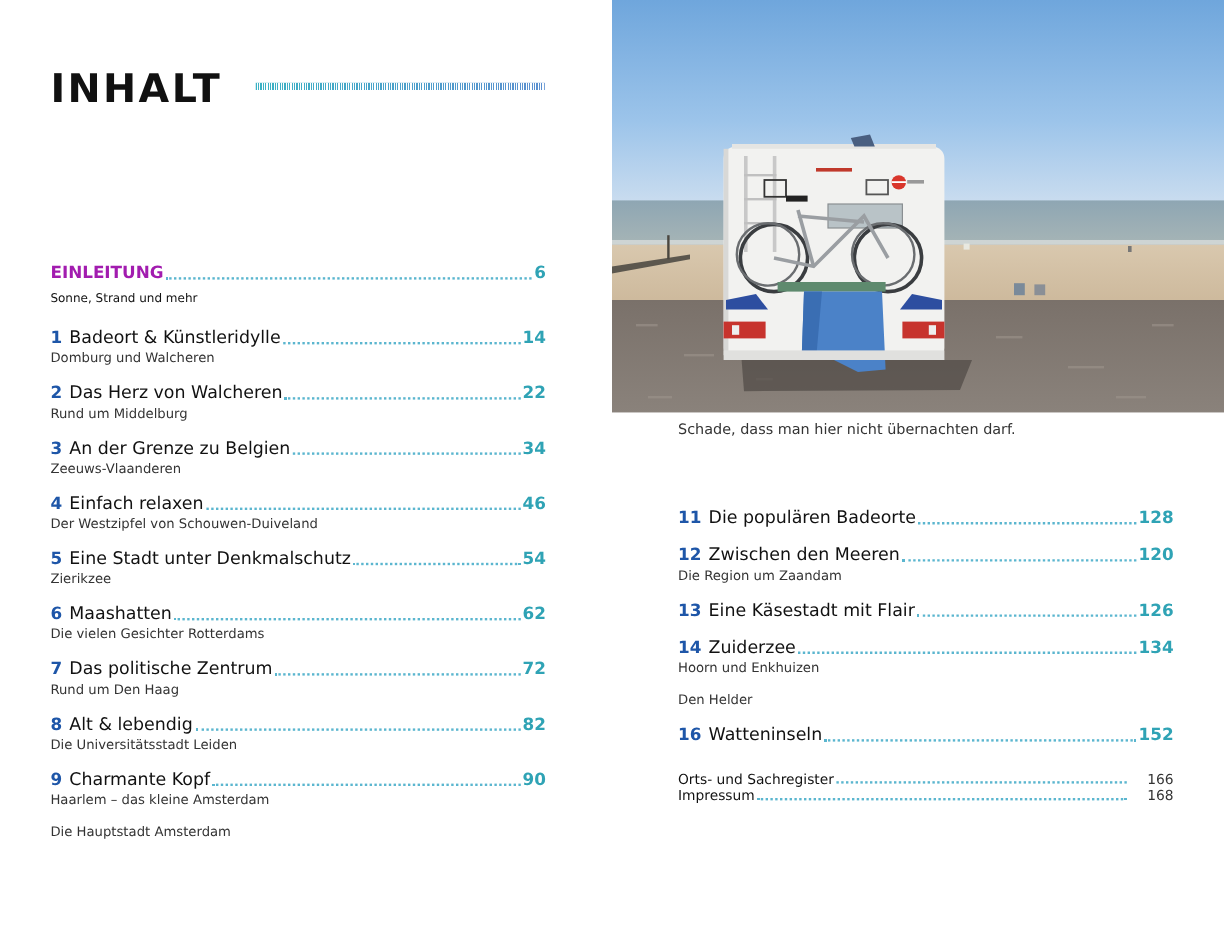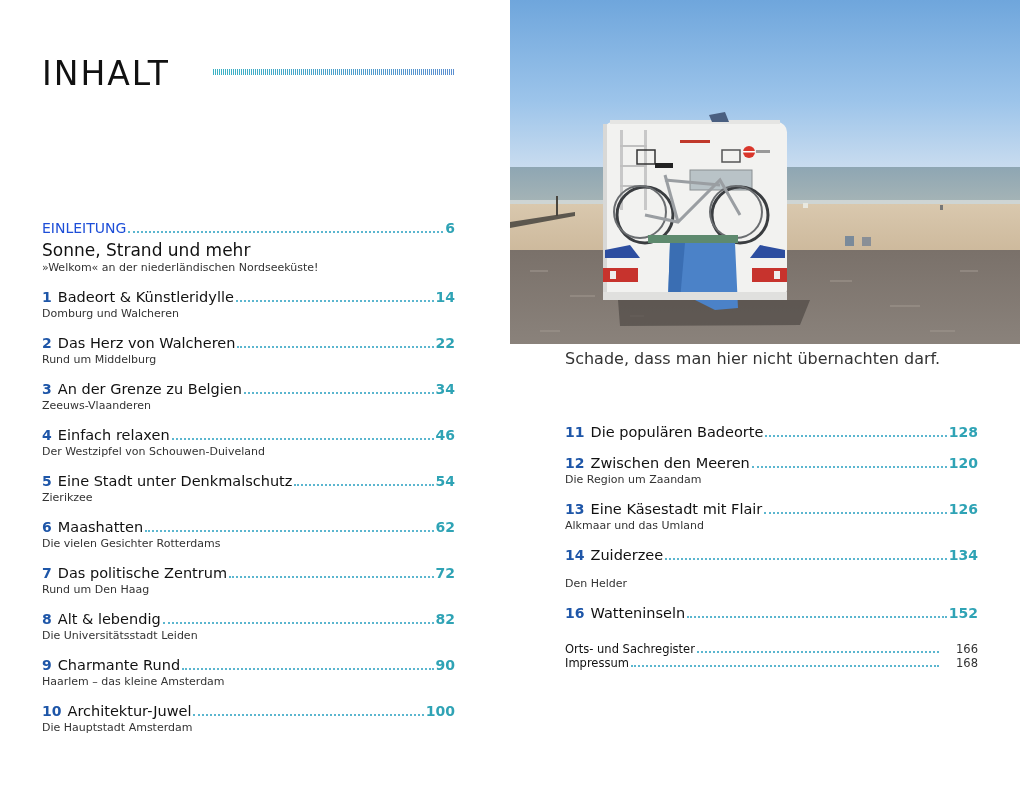--- a/index.html
+++ b/index.html
@@ -1,21 +1,21 @@
 <!DOCTYPE html>
 <html><head>
 <meta charset="utf-8">
 <style>
   * { box-sizing: border-box; margin: 0; padding: 0; }
   html, body { width: 1020px; height: 785px; background: #ffffff; overflow: hidden; }
   body { position: relative; font-family: "DejaVu Sans", "Liberation Sans", sans-serif; color: #111; }
 
   .page-title {
     position: absolute; left: 42px; top: 54px;
-    font-family: "DejaVu Sans", sans-serif; font-weight: normal;
+    font-family: "DejaVu Sans", sans-serif; font-weight: bold;
     font-size: 33px; letter-spacing: 2px; color: #111; line-height: 40px;
   }
   .title-rule {
     position: absolute; left: 213px; top: 69px; width: 241px; height: 6px;
     background: repeating-linear-gradient(90deg, rgba(255,255,255,0) 0 1px, #fff 1px 2px),
                 linear-gradient(90deg, #3bb2c4, #5b8fd0);
   }
 
   .toc { position: absolute; }
   .toc-left { left: 42px; top: 219px; width: 413px; }
@@ -28,51 +28,50 @@
   }
   .entry-num { color: #1e56a8; font-weight: bold; margin-right: 6px; font-size: 14px; }
   .entry-title { color: #111; }
   .leader {
     flex: 1 1 auto; margin: 0 2px; height: 1px; align-self: flex-end; margin-bottom: 4px;
     border-bottom: 2px dotted #5bb6cf;
   }
   .entry-page { color: #2fa3b5; font-weight: bold; font-size: 14px; }
   .entry-sub { font-size: 11px; line-height: 14px; color: #333; margin-top: 1px; }
 
-  .intro .entry-head { color: #1d4ed8; font-weight: normal; font-size: 14px; text-align: center; }
-  .intro .entry-title-big { font-size: 17px; line-height: 20px; color: #111; margin-top: 3px; }
+  .intro .entry-head { color: #a21caf; font-weight: bold; font-size: 14px; text-align: center; }
+  .intro .entry-title-big { font-size: 10px; line-height: 20px; color: #111; margin-top: 3px; }
 
   .appendix { margin-top: 20px; }
   .appendix .entry-line { font-size: 11.5px; line-height: 14px; color: #333; }
   .appendix .entry-page { color: #333; font-weight: normal; font-size: 11.5px; margin-left: 15px; }
   .appendix .leader { margin-bottom: 3px; }
 
   .photo {
     position: absolute; left: 510px; top: 0; width: 510px; height: 344px; overflow: hidden;
   }
   .photo svg { display: block; }
   .caption {
-    position: absolute; left: 565px; top: 352px; font-size: 16px; color: #333; line-height: 13px;
+    position: absolute; left: 565px; top: 352px; font-size: 12px; color: #333; line-height: 13px;
   }
 </style>
 </head>
 <body>
 
 <div class="page-title">INHALT</div>
 <div class="title-rule"></div>
 
 <div class="toc toc-left">
   <div class="entry intro">
     <div class="entry-line">
       <span class="entry-head">EINLEITUNG</span>
       <span class="leader"></span>
       <span class="entry-page">6</span>
     </div>
     <div class="entry-title-big">Sonne, Strand und mehr</div>
-    <div class="entry-sub">»Welkom« an der niederländischen Nordseeküste!</div>
   </div>
 
   <div class="entry">
     <div class="entry-line">
       <span class="entry-num">1</span>
       <span class="entry-title">Badeort &amp; Künstleridylle</span>
       <span class="leader"></span>
       <span class="entry-page">14</span>
     </div>
     <div class="entry-sub">Domburg und Walcheren</div>
@@ -144,34 +143,28 @@
       <span class="entry-title">Alt &amp; lebendig</span>
       <span class="leader"></span>
       <span class="entry-page">82</span>
     </div>
     <div class="entry-sub">Die Universitätsstadt Leiden</div>
   </div>
 
   <div class="entry">
     <div class="entry-line">
       <span class="entry-num">9</span>
-      <span class="entry-title">Charmante Rund</span>
+      <span class="entry-title">Charmante Kopf</span>
       <span class="leader"></span>
       <span class="entry-page">90</span>
     </div>
     <div class="entry-sub">Haarlem – das kleine Amsterdam</div>
   </div>
 
   <div class="entry">
-    <div class="entry-line">
-      <span class="entry-num">10</span>
-      <span class="entry-title">Architektur-Juwel</span>
-      <span class="leader"></span>
-      <span class="entry-page">100</span>
-    </div>
     <div class="entry-sub">Die Hauptstadt Amsterdam</div>
   </div>
 </div>
 
 <div class="photo">
   <svg width="510" height="344" viewBox="0 0 510 344" xmlns="http://www.w3.org/2000/svg">
     <defs>
       <linearGradient id="sky" x1="0" y1="0" x2="0" y2="1">
         <stop offset="0" stop-color="#6fa6dc"></stop>
         <stop offset="0.6" stop-color="#9cc4ea"></stop>
@@ -289,30 +282,30 @@
     <div class="entry-sub">Die Region um Zaandam</div>
   </div>
 
   <div class="entry">
     <div class="entry-line">
       <span class="entry-num">13</span>
       <span class="entry-title">Eine Käsestadt mit Flair</span>
       <span class="leader"></span>
       <span class="entry-page">126</span>
     </div>
-    <div class="entry-sub">Alkmaar und das Umland</div>
   </div>
 
   <div class="entry">
     <div class="entry-line">
       <span class="entry-num">14</span>
       <span class="entry-title">Zuiderzee</span>
       <span class="leader"></span>
       <span class="entry-page">134</span>
     </div>
+    <div class="entry-sub">Hoorn und Enkhuizen</div>
   </div>
 
   <div class="entry">
     <div class="entry-sub">Den Helder</div>
   </div>
 
   <div class="entry">
     <div class="entry-line">
       <span class="entry-num">16</span>
       <span class="entry-title">Watteninseln</span>

